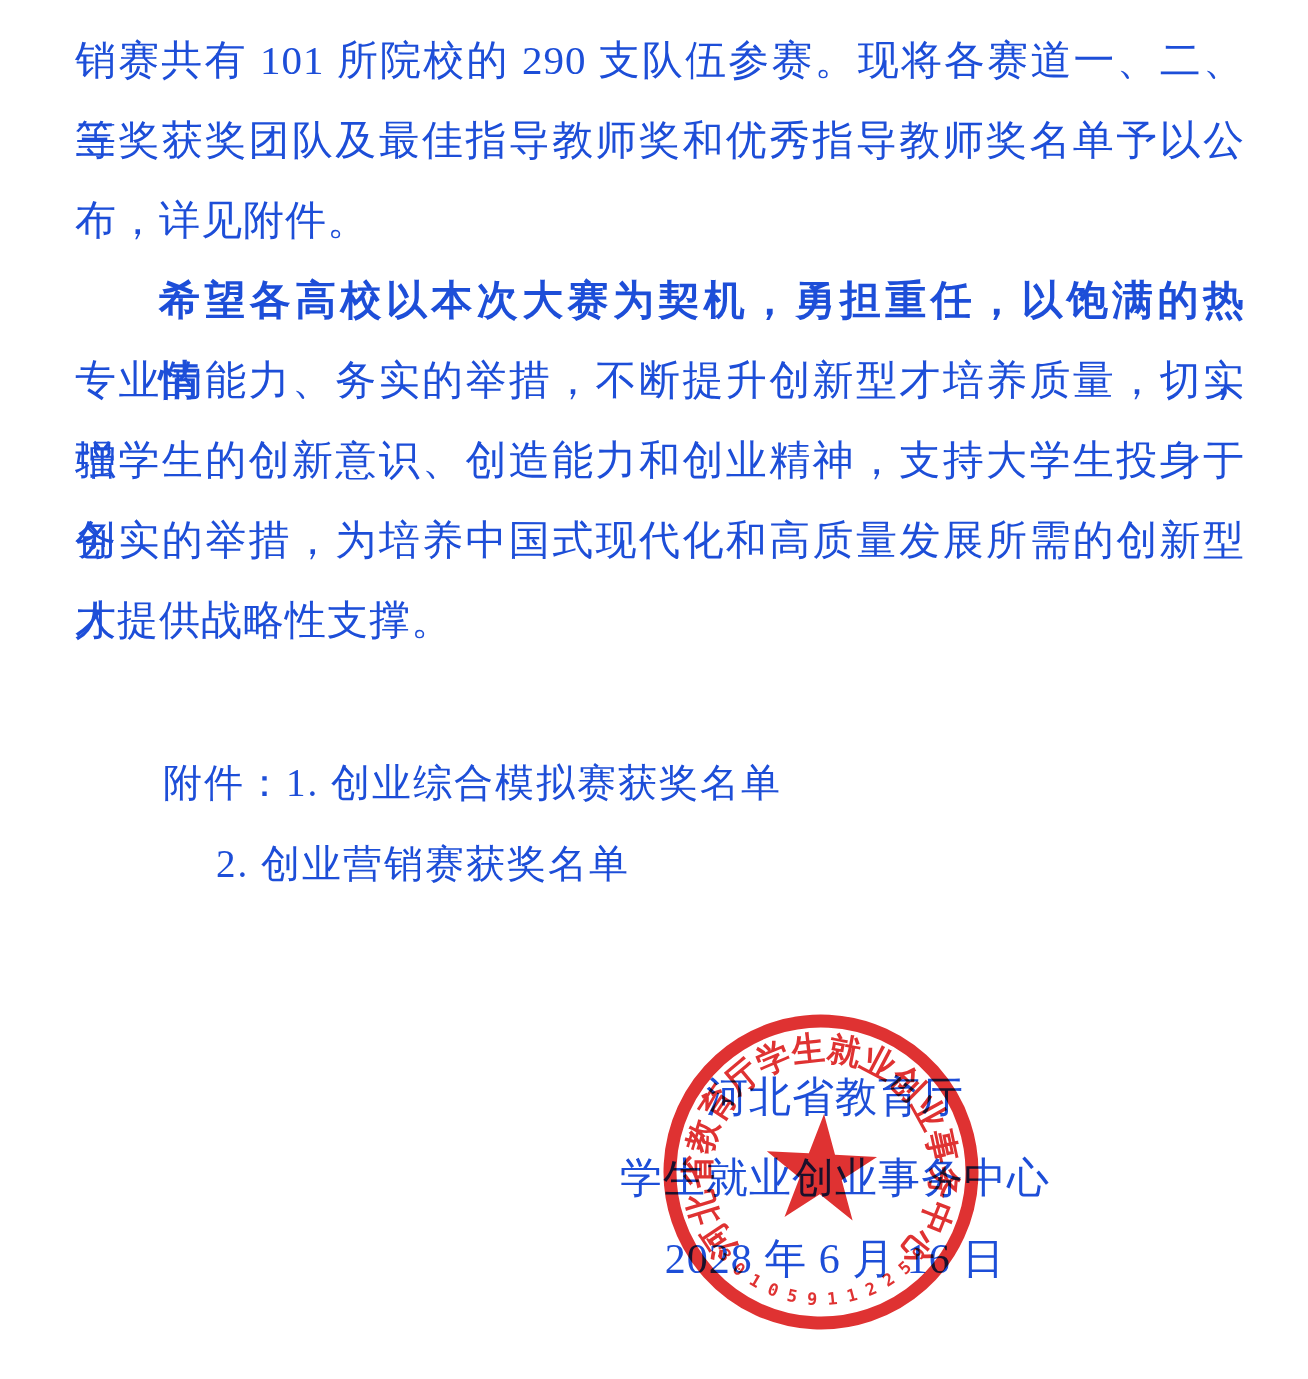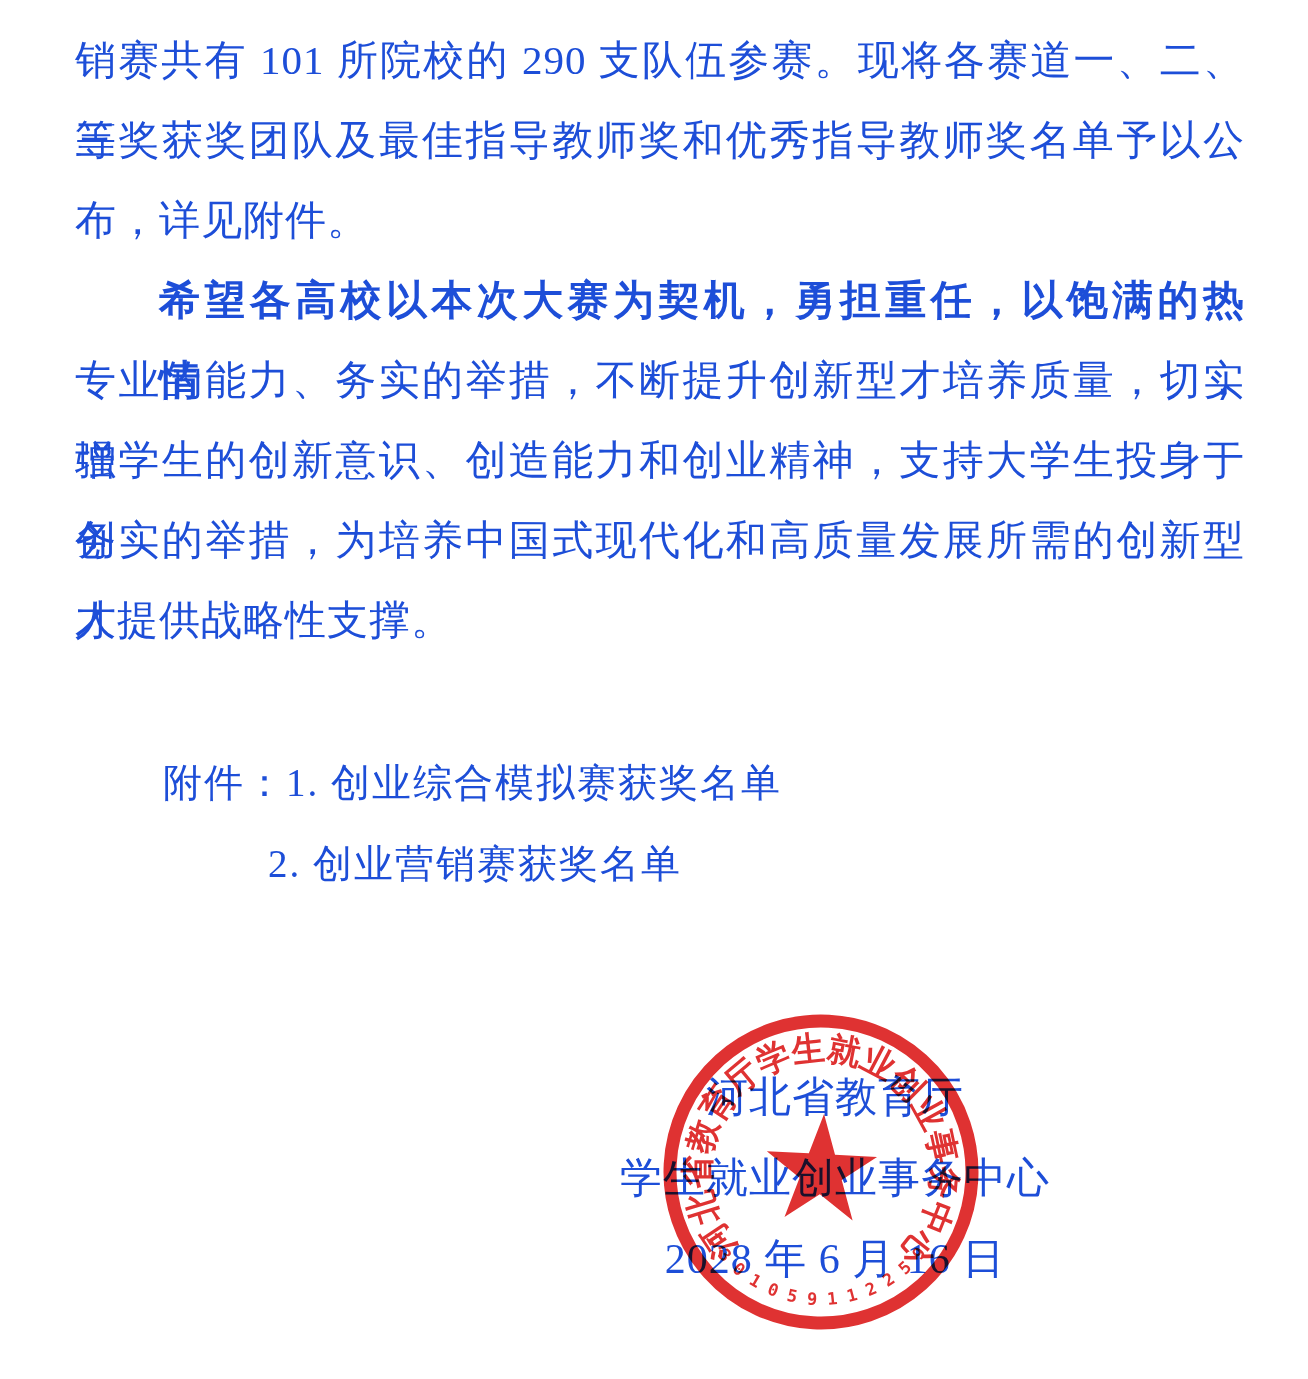--- a/index.html
+++ b/index.html
@@ -45,21 +45,21 @@
     top: 742px;
     font-size: 39px;
   }
   .att-row {
     height: 81px;
     line-height: 81px;
     letter-spacing: 2px;
     white-space: nowrap;
   }
   .att-row.second {
-    margin-left: 105px;
+    margin-left: 53px;
   }
   .signature {
     position: absolute;
     left: 823px;
     top: 1057px;
     transform: translateX(-50%);
     text-align: center;
     font-size: 42px;
     white-space: nowrap;
   }

